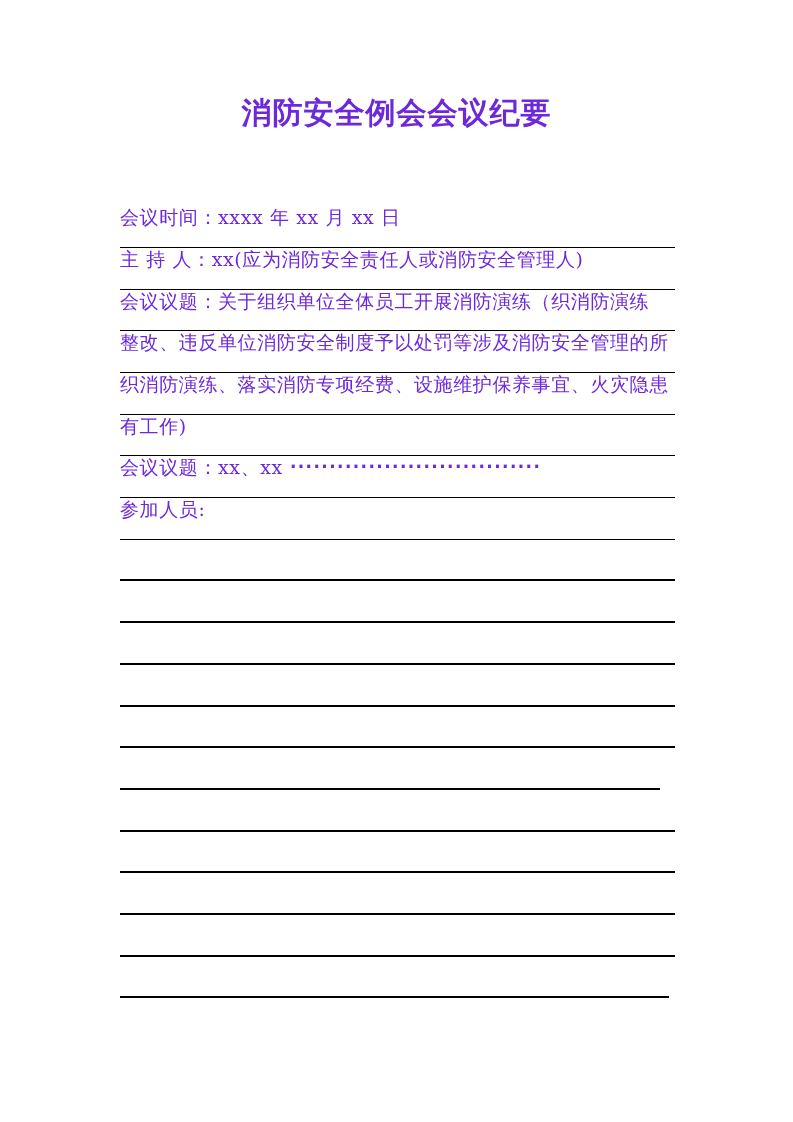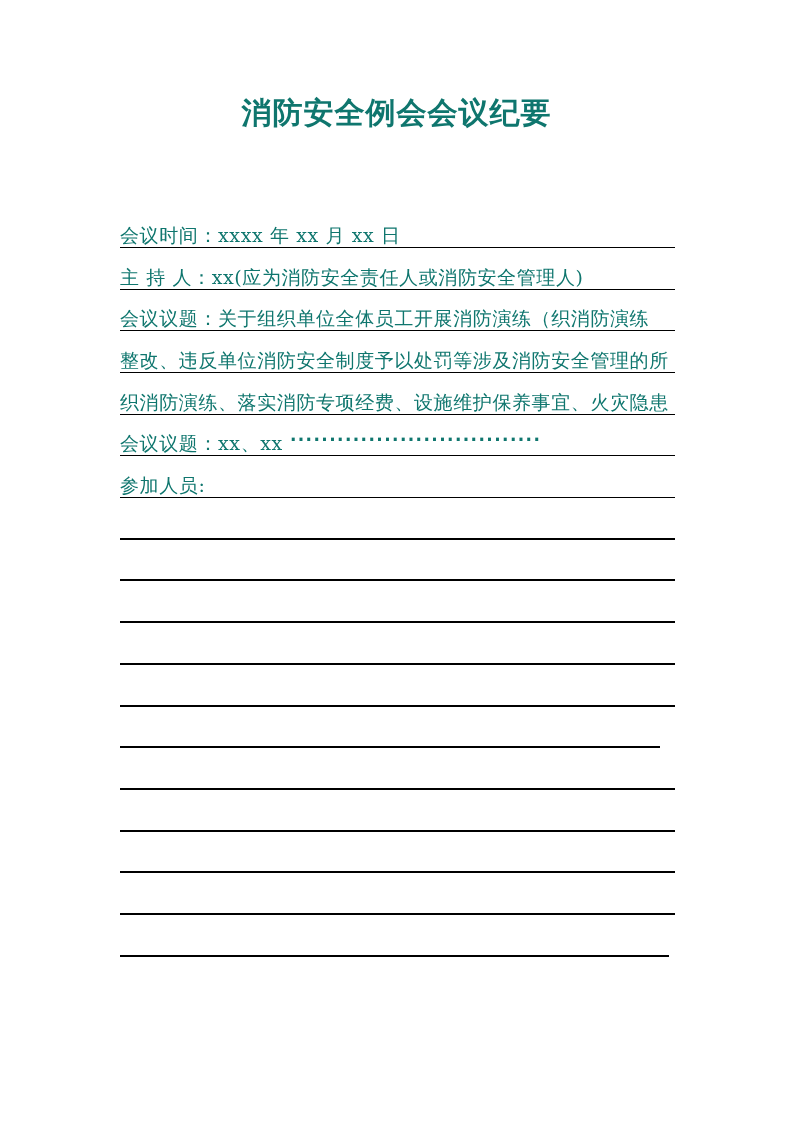--- a/index.html
+++ b/index.html
@@ -2,21 +2,21 @@
 <html><head>
 <meta charset="utf-8">
 <style>
   * { margin: 0; padding: 0; box-sizing: border-box; }
   html, body { background: #ffffff; }
   .page {
     position: relative;
     width: 793px;
     height: 1122px;
     background: #ffffff;
-    color: #0f766e;
+    color: #6d28d9;
     font-family: "DejaVu Serif", "Liberation Serif", serif;
     overflow: hidden;
   }
   .doc-title {
     position: absolute;
     top: 94px;
     left: 0;
     width: 100%;
     text-align: center;
     font-family: "DejaVu Sans", "Liberation Sans", sans-serif;
@@ -30,21 +30,21 @@
     position: absolute;
     left: 120px;
     top: 206.3px;
     width: 555px;
   }
   .row {
     height: 41.7px;
     width: 555px;
     border-bottom: 1.6px solid #000000;
     display: flex;
-    align-items: flex-end;
+    align-items: flex-start;
     white-space: pre;
     overflow: visible;
   }
   .row .txt {
     font-size: 19px;
     line-height: 22px;
     padding-bottom: 1px;
     letter-spacing: 0.6px;
   }
   .row.blank { border-bottom-width: 2px; }
@@ -82,20 +82,23 @@
     </div>
 
     <div class="row">
       <span class="txt">整改、违反单位消防安全制度予以处罚等涉及消防安全管理的所</span>
     </div>
 
     <div class="row">
       <span class="txt">织消防演练、落实消防专项经费、设施维护保养事宜、火灾隐患</span>
     </div>
 
+    <div class="row">
+      <span class="txt">有工作)</span>
+    </div>
 
     <div class="row">
       <span class="txt">会议议题：xx、xx</span>
       <span class="dots">································</span>
     </div>
 
     <div class="row">
       <span class="txt">参加人员:</span>
     </div>
 

